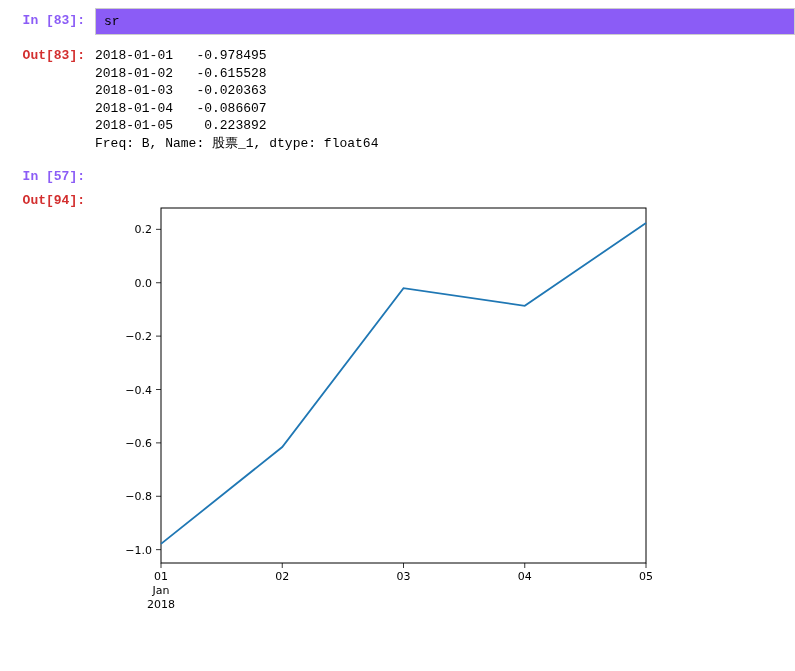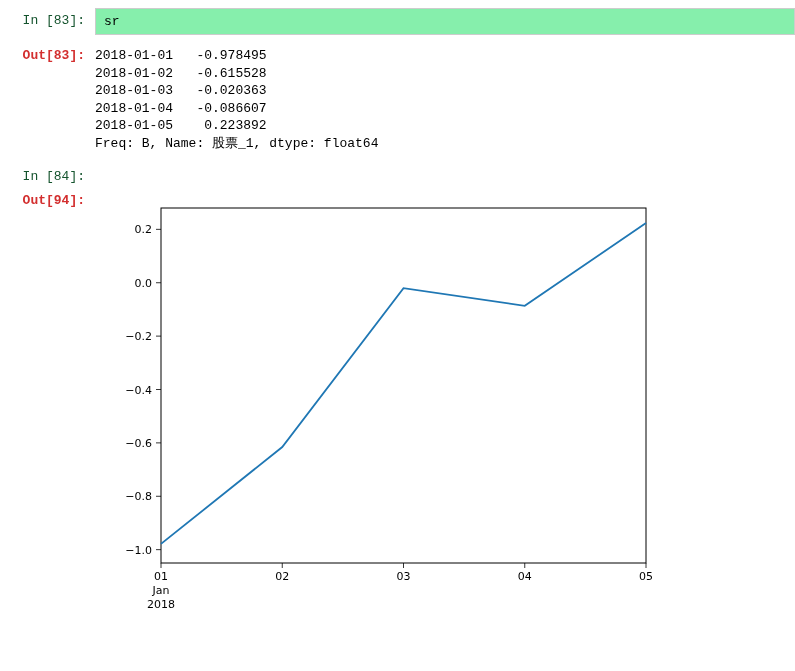--- a/index.html
+++ b/index.html
@@ -21,34 +21,34 @@
     .prompt {
       width: 95px;
       flex-shrink: 0;
       text-align: right;
       padding-right: 10px;
       font-family: Menlo, Monaco, "Courier New", monospace;
       font-size: 13px;
       padding-top: 5px;
     }
     .prompt-in {
-      color: #14532d;
-      font-weight: normal;
+      color: #8b5cf6;
+      font-weight: bold;
     }
     .prompt-out {
       color: #D32F2F;
       font-weight: bold;
       text-align: right;
     }
     .cell-content {
       flex: 1;
       min-width: 0;
     }
     .input-area {
-      background: #86efac;
+      background: #8b5cf6;
       border: 1px solid #ccc;
       padding: 5px 8px;
       font-family: inherit;
       white-space: pre;
       margin-bottom: 4px;
     }
     .output-text {
       font-family: inherit;
       white-space: pre;
       padding: 4px 0 8px 0;
@@ -77,21 +77,21 @@
     <div class="output-text" id="out83">2018-01-01   -0.978495
 2018-01-02   -0.615528
 2018-01-03   -0.020363
 2018-01-04   -0.086607
 2018-01-05    0.223892
 Freq: B, Name: 股票_1, dtype: float64</div>
   </div>
 </div>
 
 <div class="cell">
-  <div class="prompt prompt-in">In [84]:</div>
+  <div class="prompt prompt-in">In [57]:</div>
 </div>
 <div class="cell">
   <div class="prompt prompt-out">Out[94]:</div>
   <div class="cell-content">
     <div class="chart-wrap">
       <svg id="chart-svg" width="560" height="420">
           <rect x="60" y="10" width="485" height="355" fill="none" stroke="#000" stroke-width="1"></rect>
           <line x1="55" x2="60" y1="351.65413533834584" y2="351.65413533834584" stroke="#000" stroke-width="0.8"></line>
           <text x="51" y="355.65413533834584" text-anchor="end">−1.0</text>
           <line x1="55" x2="60" y1="298.2706766917293" y2="298.2706766917293" stroke="#000" stroke-width="0.8"></line>

